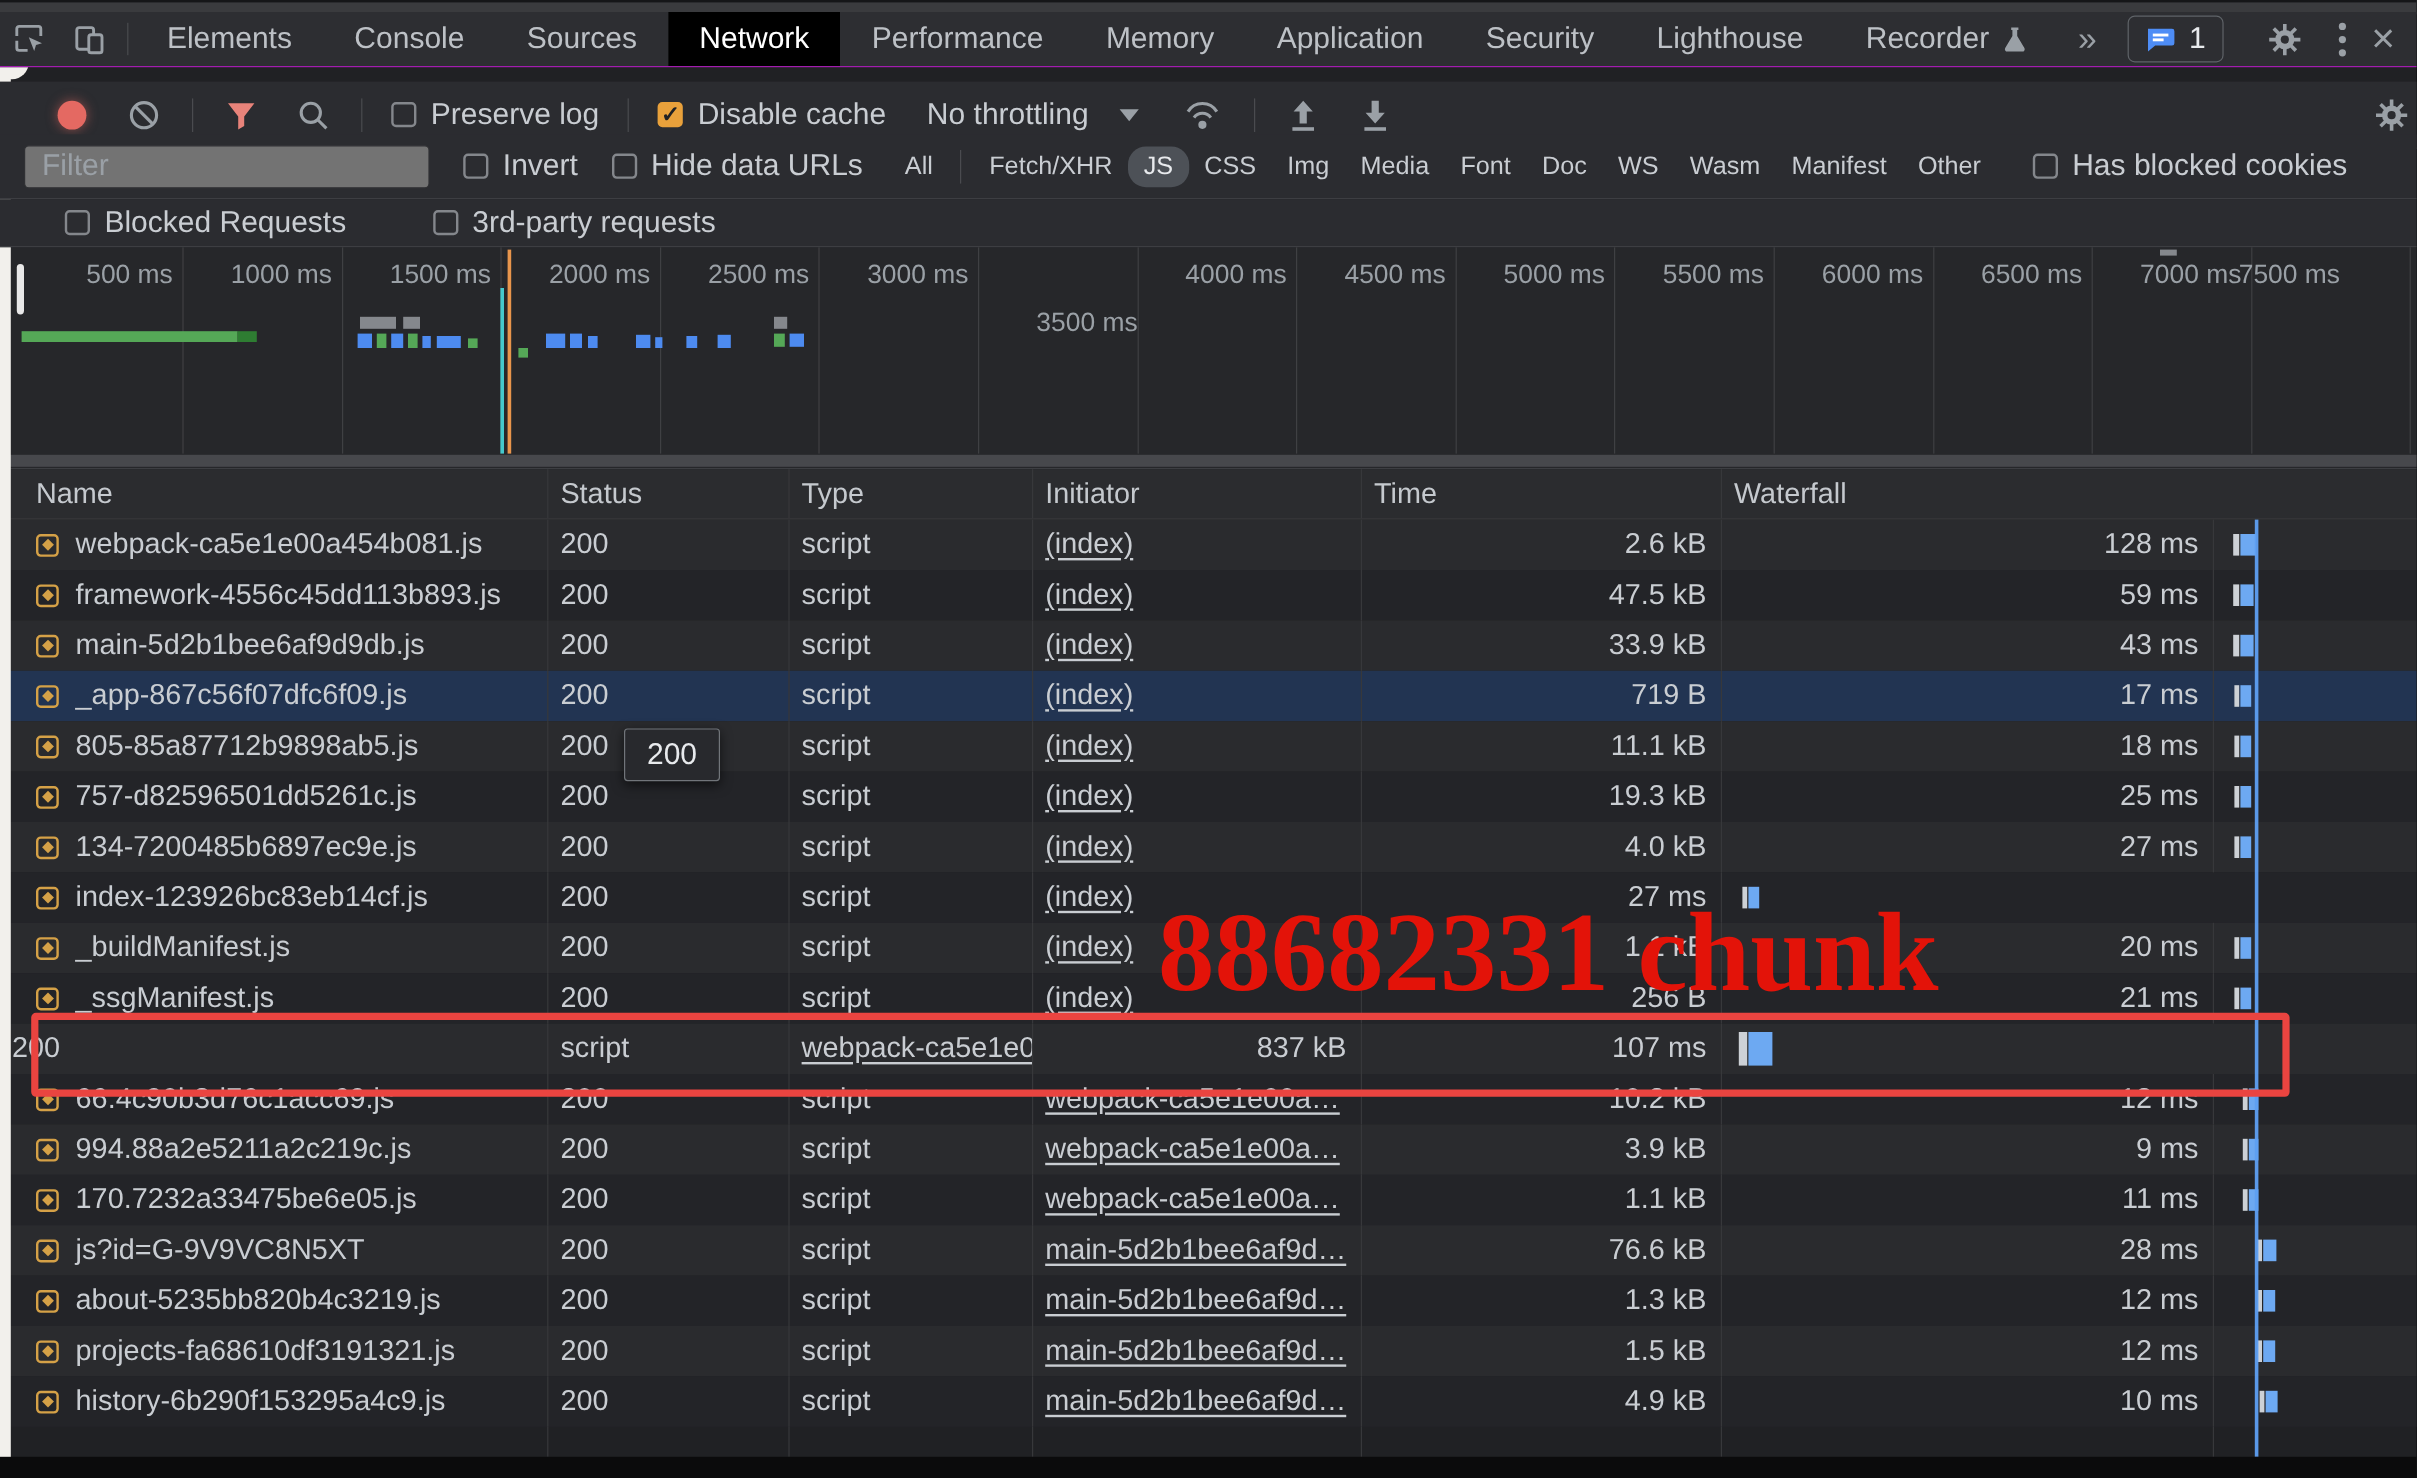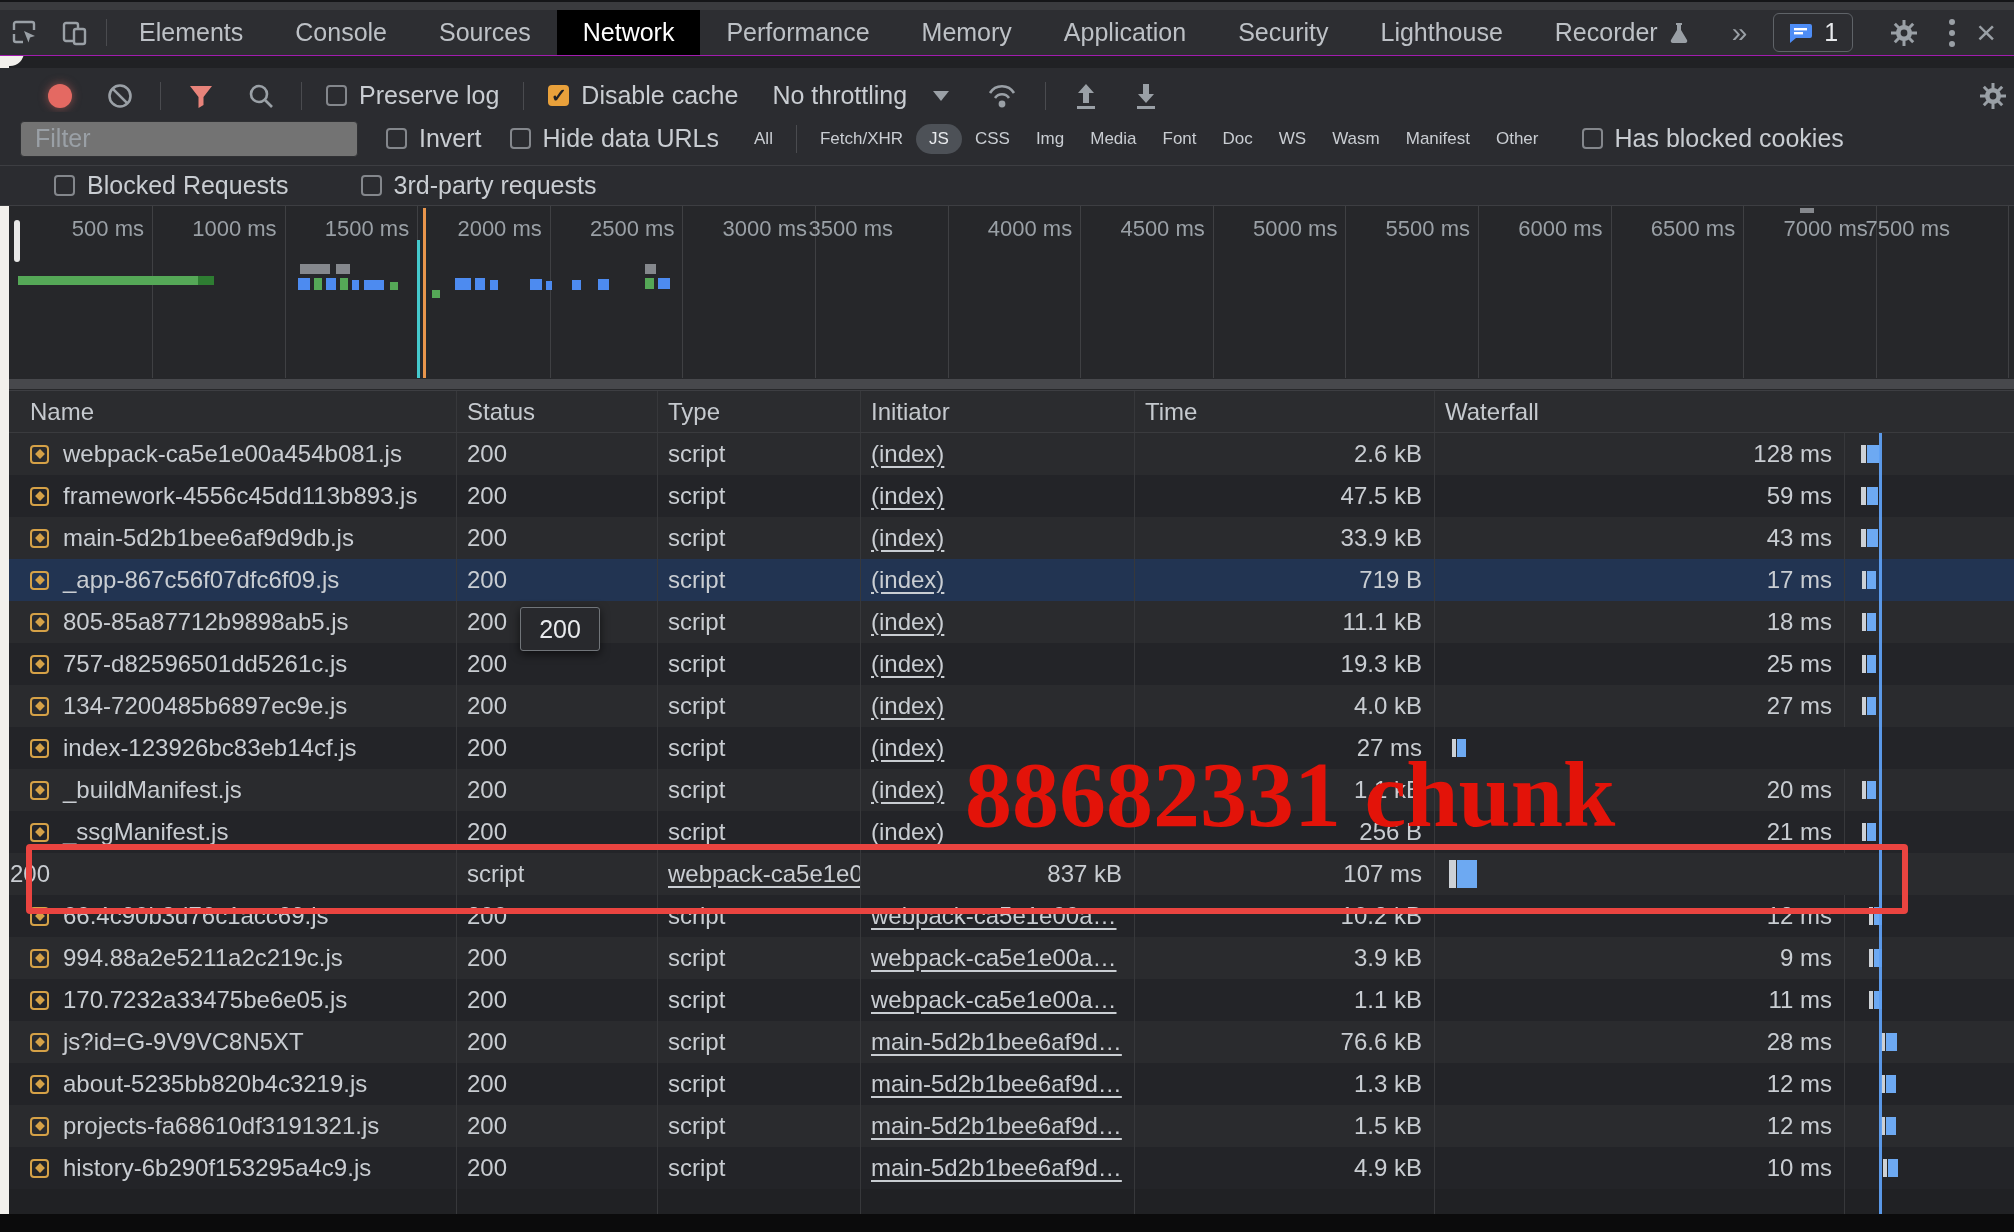--- a/index.html
+++ b/index.html
@@ -27,21 +27,21 @@
   .cbrow{display:flex;align-items:center;gap:12px;margin:0 14px;font-size:25px;color:#c9cdd2;white-space:nowrap;}
   .cb{width:21px;height:21px;border:2px solid #84878c;border-radius:4px;background:transparent;box-sizing:border-box;}
   .cb.checked{border:none;background:#e9a13b;color:#202124;font-size:19px;font-weight:bold;display:flex;align-items:center;justify-content:center;}
   .throttle{display:flex;align-items:center;gap:26px;font-size:25px;color:#c9cdd2;margin:0 20px;}
   .caret-down{width:0;height:0;border-left:8px solid transparent;border-right:8px solid transparent;border-top:10px solid #9aa0a6;}
   
   .filterrow{position:absolute;left:0;top:112px;width:100%;height:54px;background:#2b2c30;display:flex;align-items:center;border-bottom:1px solid #3d3e42;box-sizing:border-box;z-index:3;padding-left:20px;}
   .filter-input{width:338px;height:36px;background:#737373;border:1px solid #303134;border-radius:4px;color:#e8eaed;font-size:25px;padding:0 14px;box-sizing:border-box;font-family:"Liberation Sans",sans-serif;}
   .filter-input::placeholder{color:#9aa0a6;}
   .types{display:flex;align-items:center;gap:0;margin-left:8px;}
-  .typechip{padding:5px 13px;font-size:17px;color:#c9cdd2;border-radius:15px;white-space:nowrap;}
+  .typechip{padding:5px 13px;font-size:21px;color:#c9cdd2;border-radius:15px;white-space:nowrap;}
   .typechip.active{background:#4d5157;color:#e8eaed;}
   
   .blockedrow{position:absolute;left:0;top:166px;width:100%;height:40px;background:#2b2c30;display:flex;align-items:center;gap:44px;border-bottom:1px solid #3d3e42;box-sizing:border-box;z-index:3;padding-left:40px;}
   
   .overview{position:absolute;left:0;top:206px;width:100%;height:185px;background:#26272a;border-bottom:1px solid #3d3e42;box-sizing:border-box;z-index:1;}
   .gridline{position:absolute;top:0;height:172px;width:1px;background:#3f4043;}
   .ticklabel{position:absolute;top:10px;width:110px;text-align:right;font-size:22px;color:#9aa0a6;white-space:nowrap;}
   .ov-handle{position:absolute;left:14px;top:14px;width:6px;height:42px;background:#e8e8e8;border-radius:3px;}
   .ovblock{position:absolute;}
   .evline{position:absolute;width:3px;z-index:2;}
@@ -296,21 +296,21 @@
       <div class="ticklabel" style="left: 166.6px;">1000 ms</div>
       <div class="gridline" style="left: 417.2px;"></div>
       <div class="ticklabel" style="left: 299.2px;">1500 ms</div>
       <div class="gridline" style="left: 549.8px;"></div>
       <div class="ticklabel" style="left: 431.8px;">2000 ms</div>
       <div class="gridline" style="left: 682.4px;"></div>
       <div class="ticklabel" style="left: 564.4px;">2500 ms</div>
       <div class="gridline" style="left: 815px;"></div>
       <div class="ticklabel" style="left: 697px;">3000 ms</div>
       <div class="gridline" style="left: 947.6px;"></div>
-      <div class="ticklabel" style="left: 783px;">3500 ms</div>
+      <div class="ticklabel" style="left: 838px; margin-top: 40px;">3500 ms</div>
       <div class="gridline" style="left: 1080.2px;"></div>
       <div class="ticklabel" style="left: 962.2px;">4000 ms</div>
       <div class="gridline" style="left: 1212.8px;"></div>
       <div class="ticklabel" style="left: 1094.8px;">4500 ms</div>
       <div class="gridline" style="left: 1345.4px;"></div>
       <div class="ticklabel" style="left: 1227.4px;">5000 ms</div>
       <div class="gridline" style="left: 1478px;"></div>
       <div class="ticklabel" style="left: 1360px;">5500 ms</div>
       <div class="gridline" style="left: 1610.6px;"></div>
       <div class="ticklabel" style="left: 1492.6px;">6000 ms</div>

